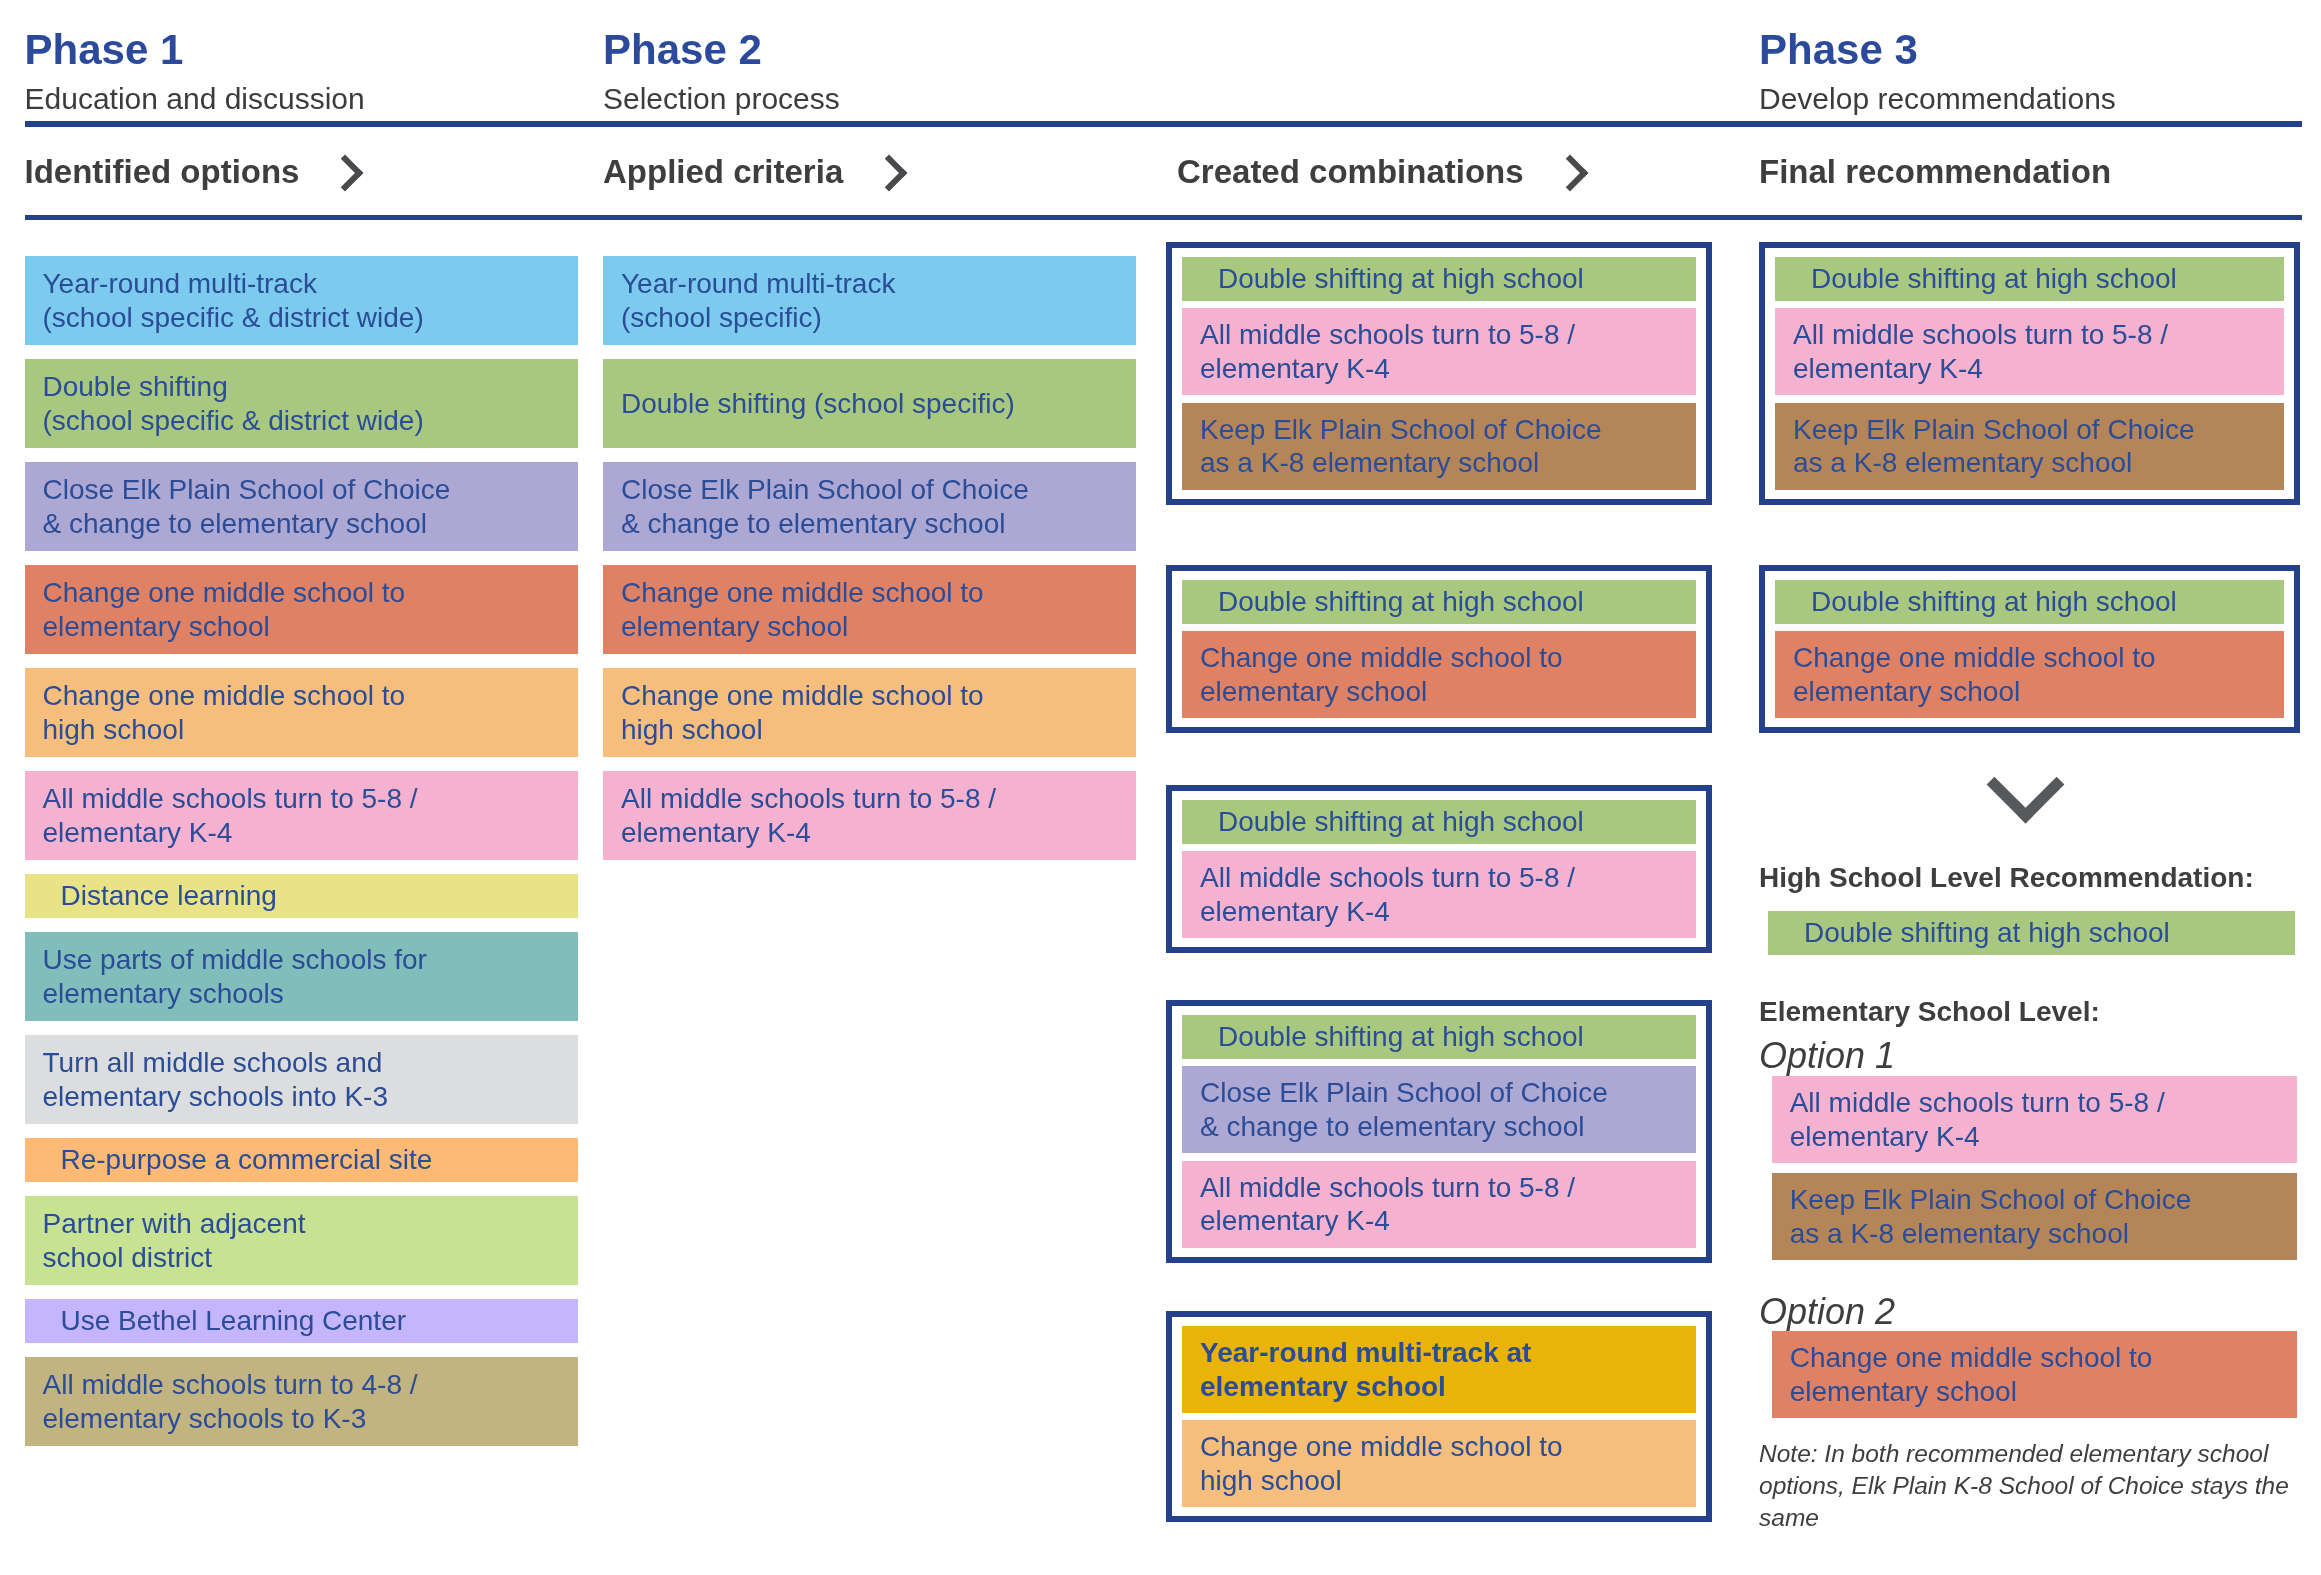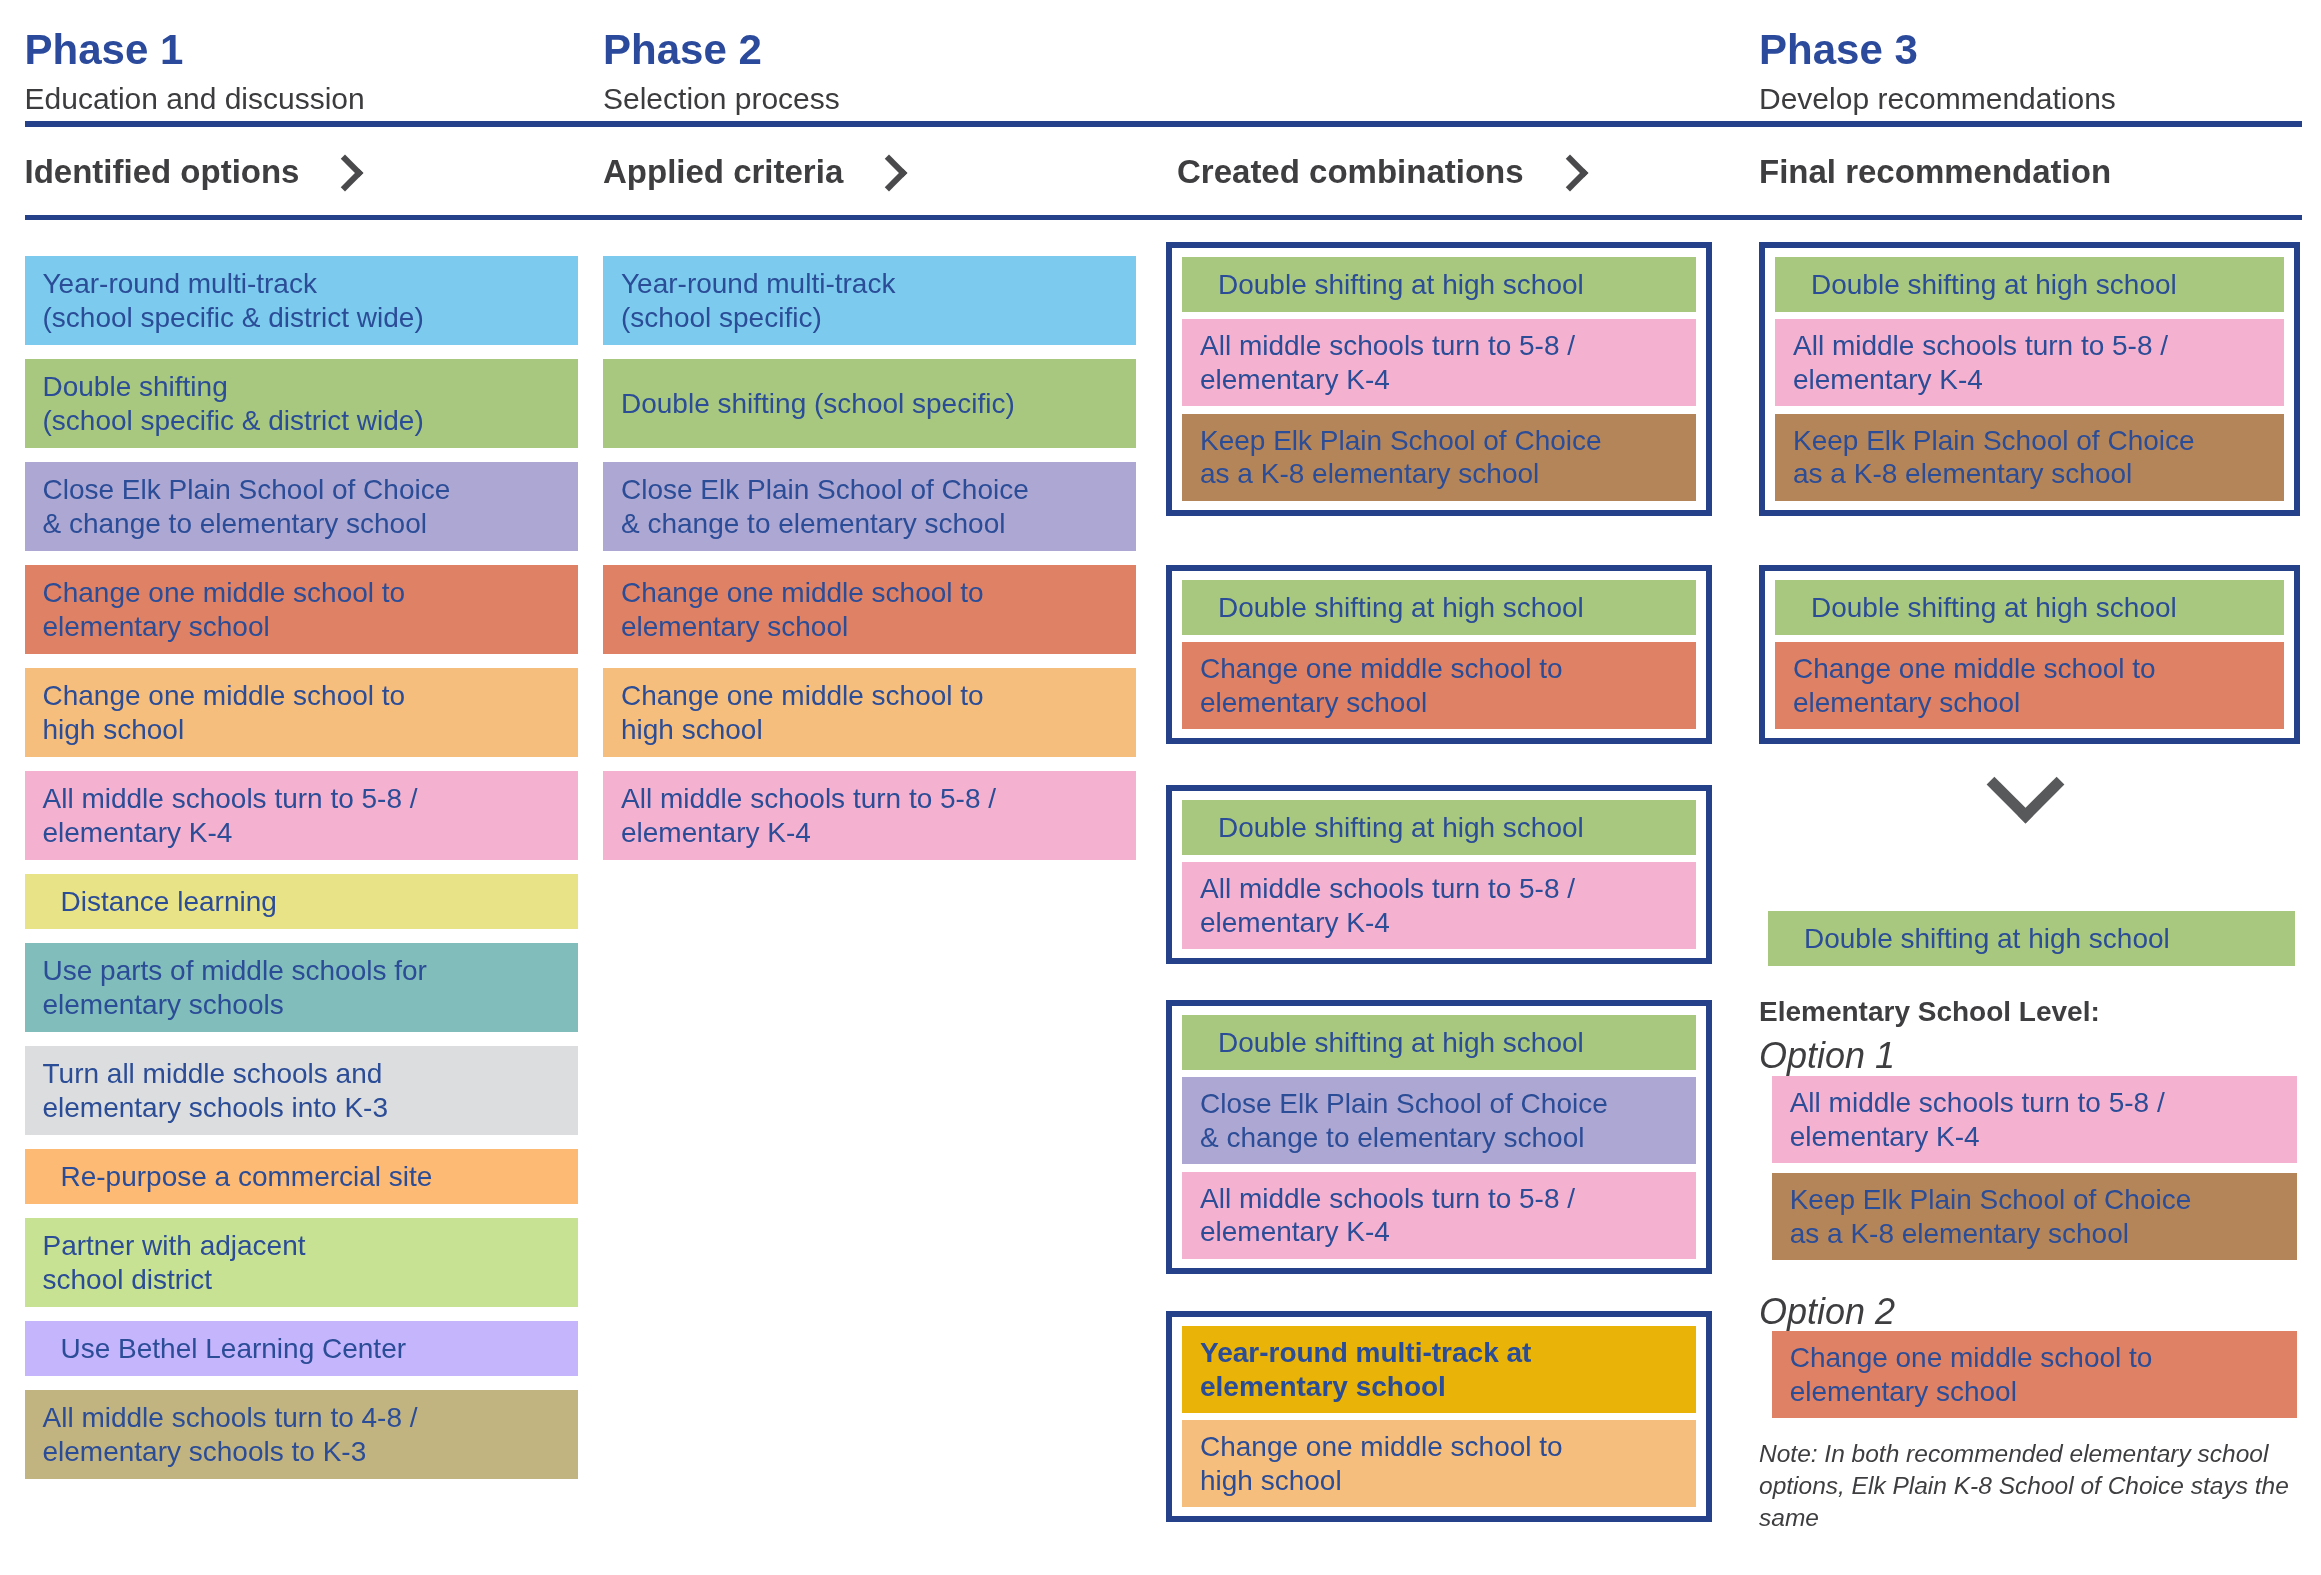--- a/index.html
+++ b/index.html
@@ -17,21 +17,21 @@
   
   .colhead{position:absolute;top:153px;font-size:33px;font-weight:bold;color:#3E3E40;
            display:flex;align-items:center;}
   .ch1{left:24.5px}.ch2{left:603px}.ch3{left:1177px}.ch4{left:1759px}
   .chev{display:inline-block;width:20px;height:20px;border-top:6.4px solid #4A4A4D;
         border-right:6.4px solid #4A4A4D;transform:rotate(45deg);margin-left:33px;margin-top:1.8px;}
 
   
   .bx{display:flex;align-items:center;padding:0 18px;box-sizing:border-box;
       white-space:pre-line;font-size:28px;line-height:1.19;color:#2B4C96;}
-  .h1{height:55px;flex:none;padding-left:36px;}
+  .h1{height:44px;flex:none;padding-left:36px;}
   .h2{height:89px;flex:none;}
 
   .col{position:absolute;display:flex;flex-direction:column;gap:14px;}
   .col1{left:24.5px;top:256px;width:553px;}
   .col2{left:603px;top:256px;width:533px;}
 
   .colwrap{position:absolute;top:0;height:1576px;}
   .c3{left:1166px;width:546px;}
   .c4{left:1759px;width:541px;}
 
@@ -160,20 +160,21 @@
 as a K-8 elementary school</div>
     </div>
     <div class="grp g2">
       <div class="bx h1" style="background: rgb(169, 200, 127);">Double shifting at high school</div>
       <div class="bx h2" style="background: rgb(223, 129, 100);">Change one middle school to
 elementary school</div>
     </div>
 
     <div class="down-chev"></div>
 
+    <div class="h-head" style="top:862px;left:0;">High School Level Recommendation:</div>
     <div class="bx h1 abs" style="top: 911px; left: 9px; width: 527px; background: rgb(169, 200, 127);">Double shifting at high school</div>
 
     <div class="h-head" style="top:996px;left:0;">Elementary School Level:</div>
     <div class="opt-label" style="top:1035px;left:0;">Option 1</div>
     <div class="bx h2 abs" style="top: 1076px; left: 12.7px; width: 525px; height: 87px; background: rgb(244, 178, 208);">All middle schools turn to 5-8 /
 elementary K-4</div>
     <div class="bx h2 abs" style="top: 1173px; left: 12.7px; width: 525px; height: 87px; background: rgb(181, 133, 90);">Keep Elk Plain School of Choice
 as a K-8 elementary school</div>
 
     <div class="opt-label" style="top:1291px;left:0;">Option 2</div>

